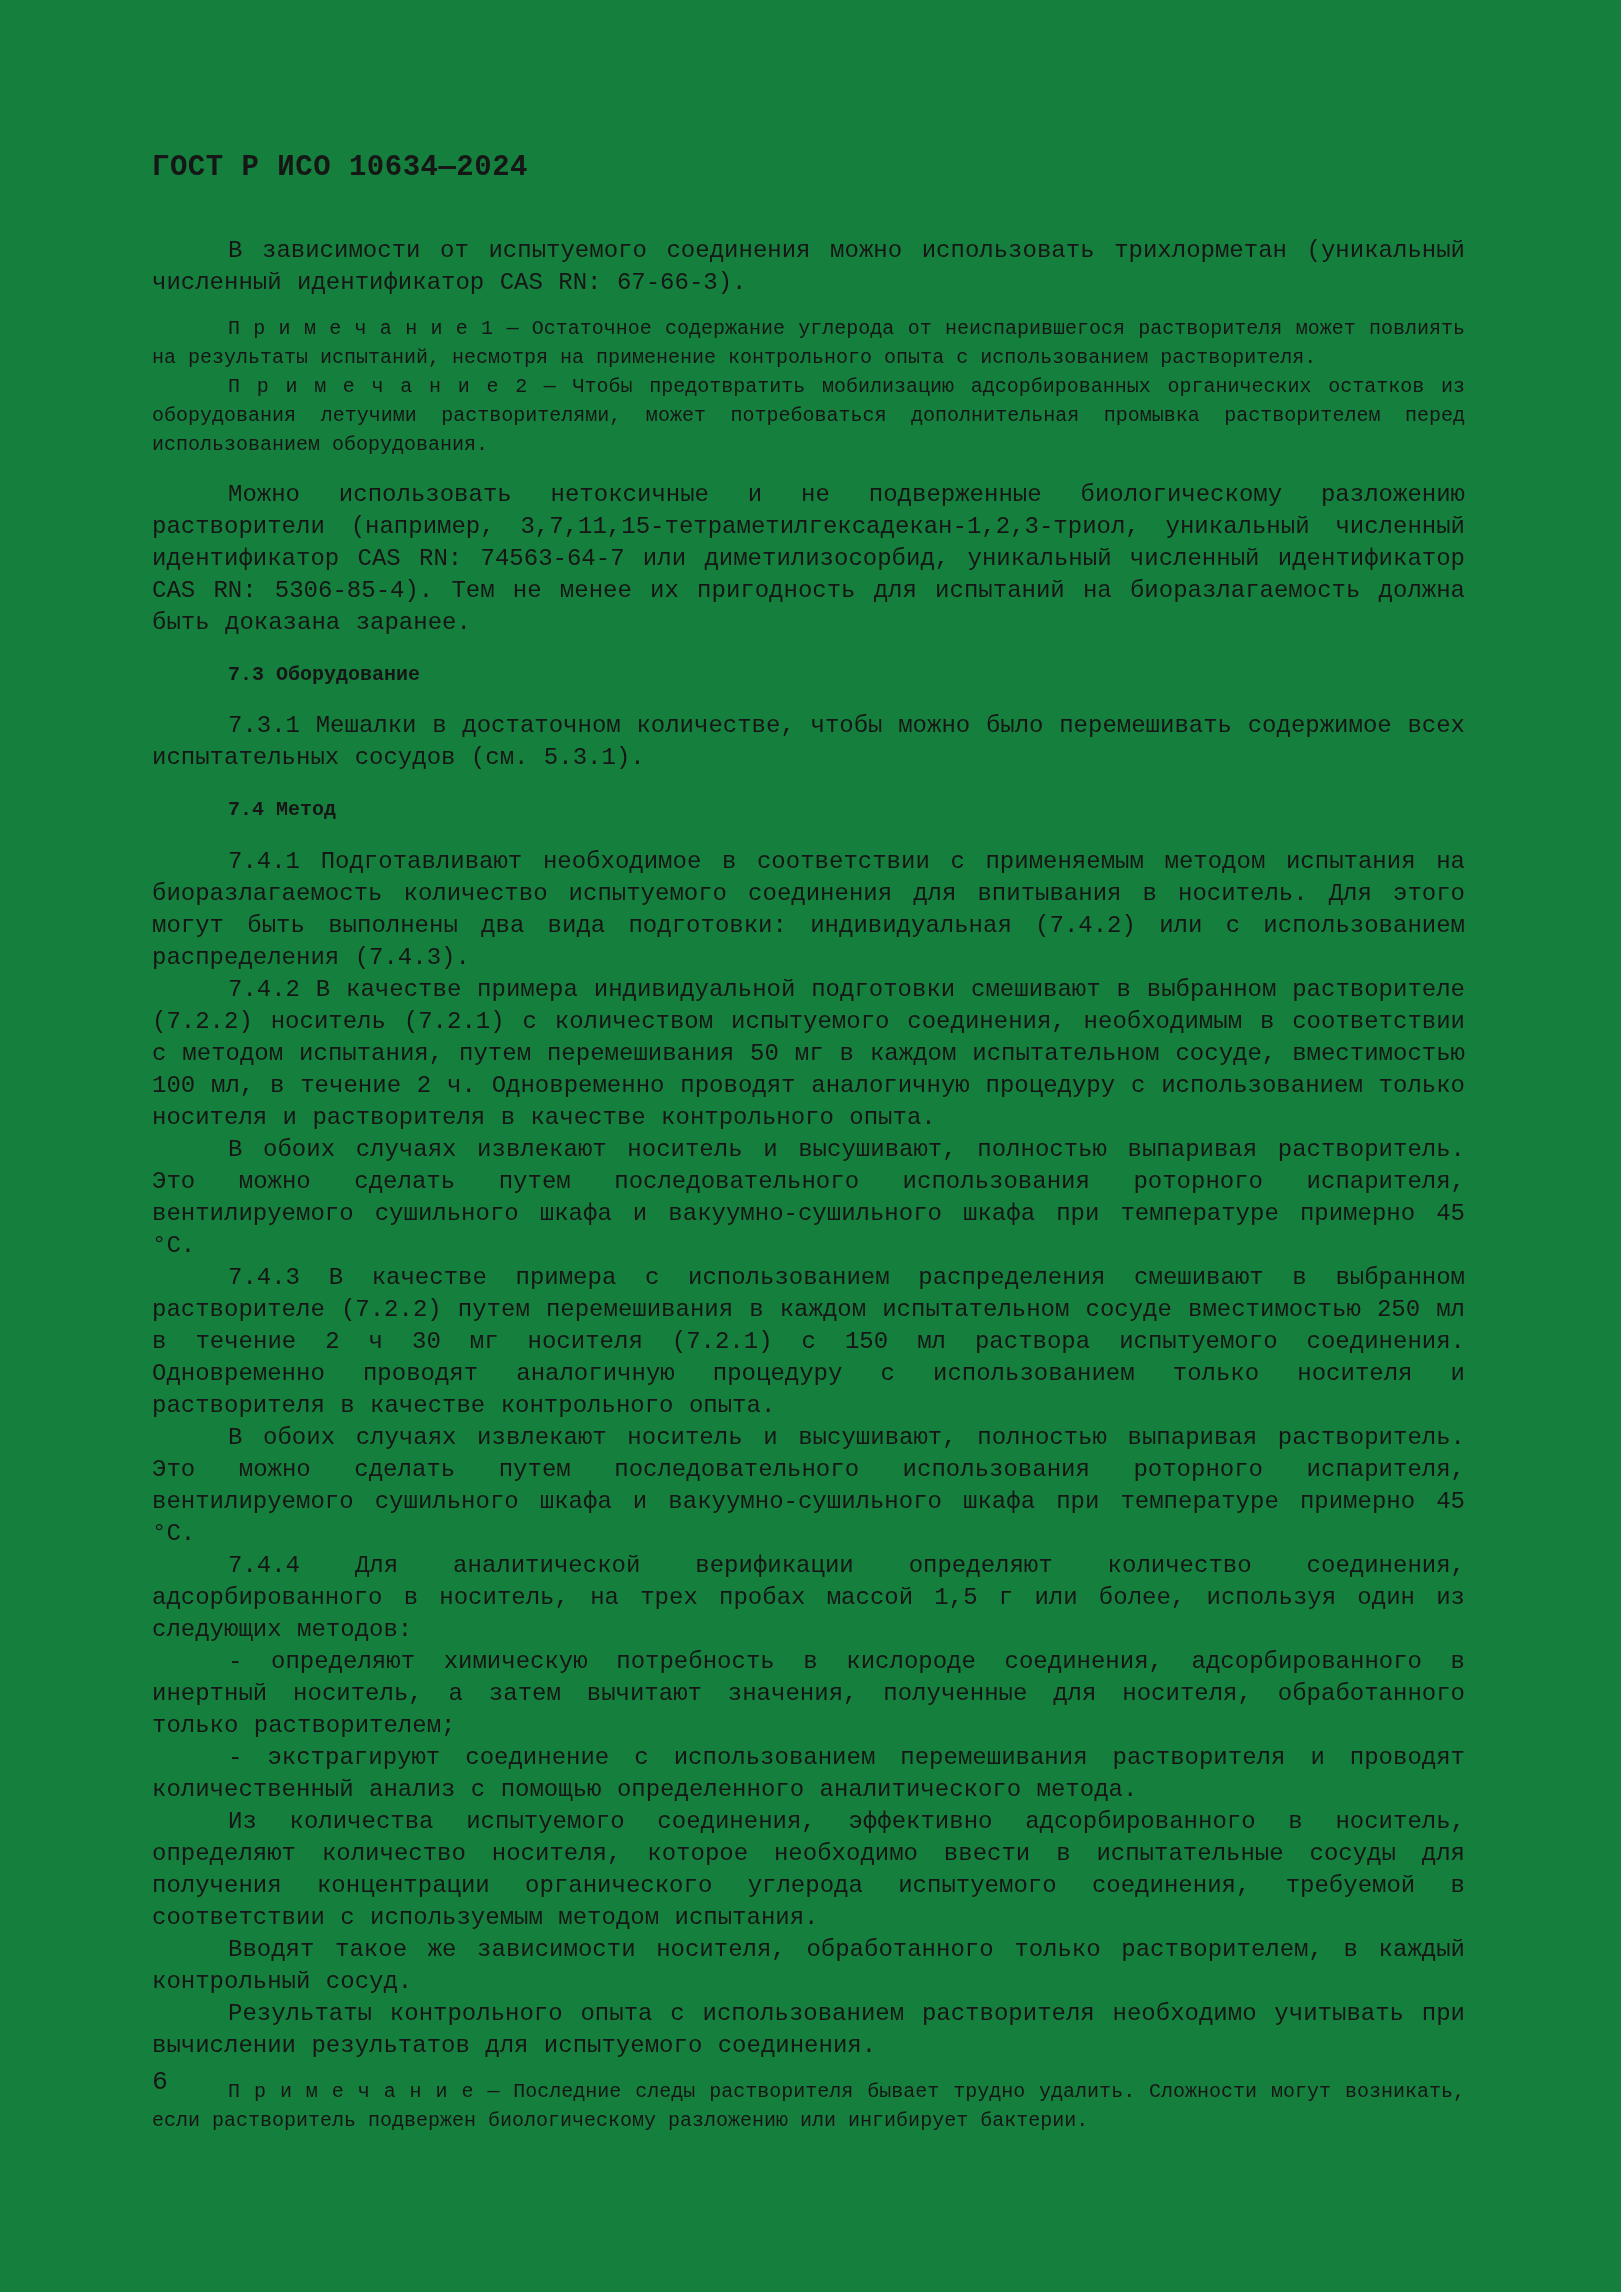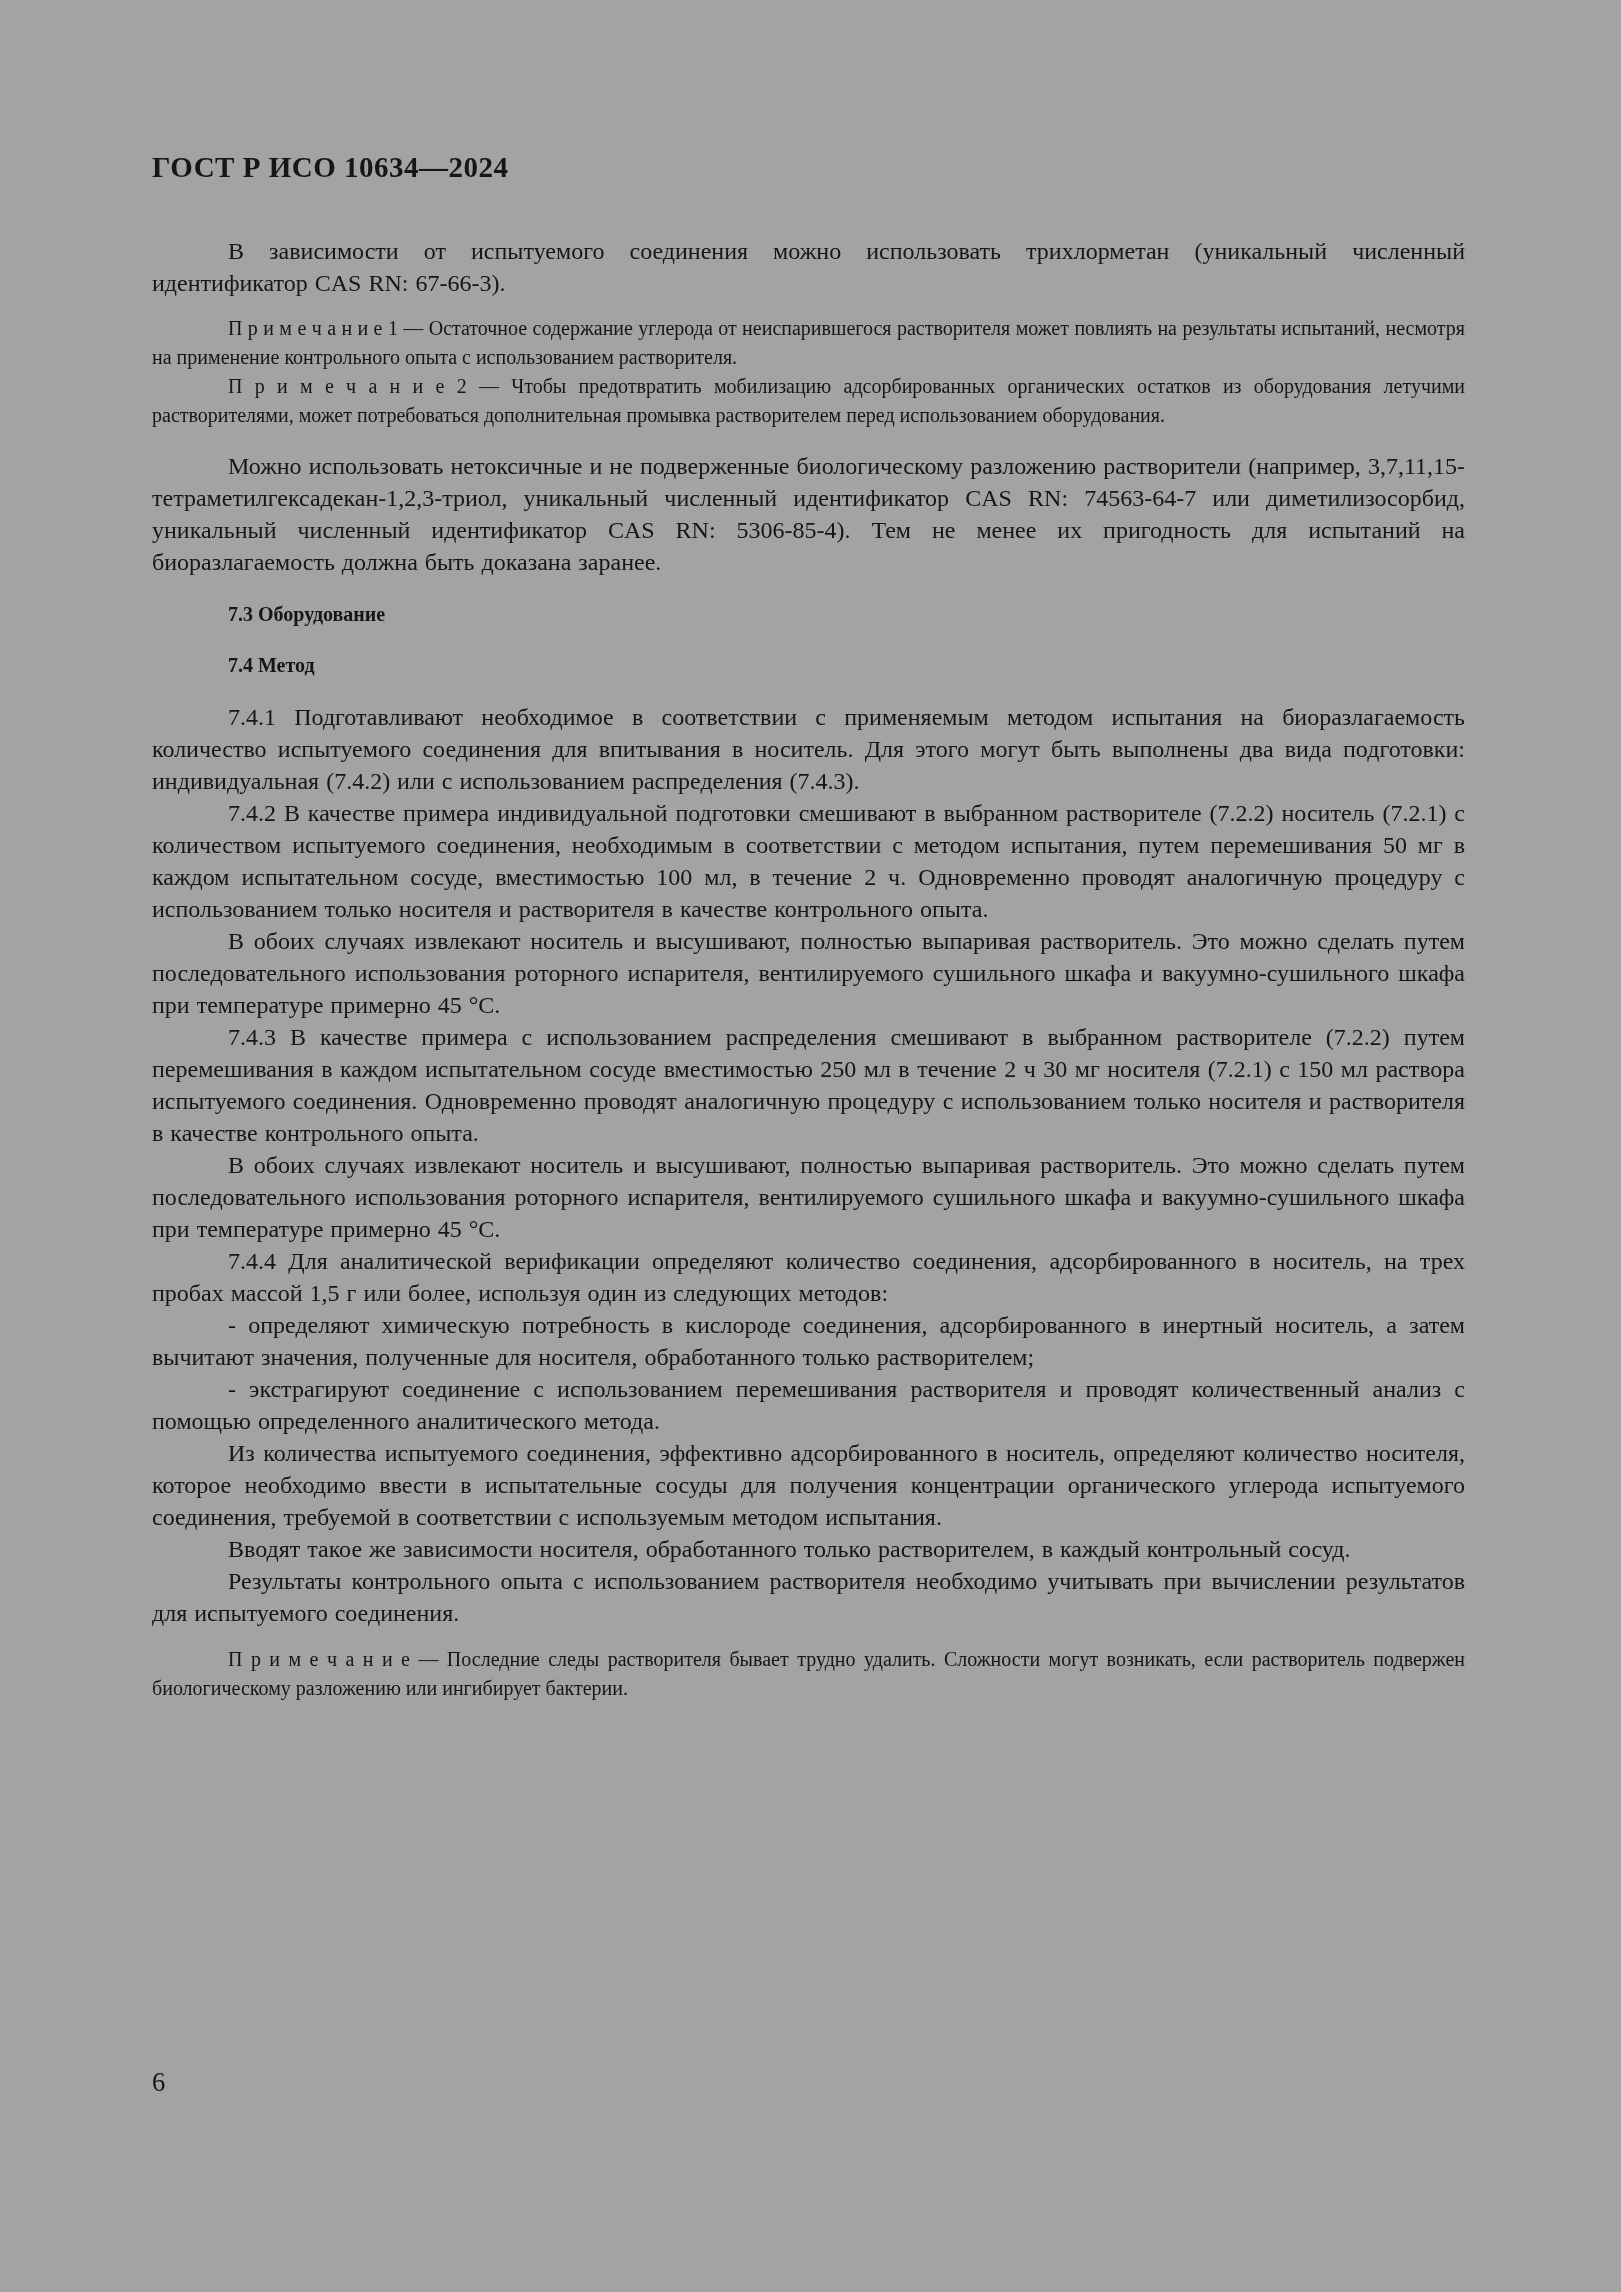--- a/index.html
+++ b/index.html
@@ -4,23 +4,23 @@
 <style>
   html, body {
     margin: 0;
     padding: 0;
     background: #ffffff;
   }
   .page {
     position: relative;
     width: 1621px;
     height: 2293px;
-    background: #a3a3a3;
+    background: #15803d;
     color: #161616;
-    font-family: Liberation Serif, serif;
+    font-family: Liberation Mono, monospace;
     overflow: hidden;
   }
   .content {
     position: absolute;
     left: 152px;
     top: 0;
     width: 1313px;
     padding-top: 153px;
   }
   .doc-header {
@@ -78,20 +78,21 @@
 
     <div class="note-block">
       <p class="note">П р и м е ч а н и е   1 — Остаточное содержание углерода от неиспарившегося растворителя может повлиять на результаты испытаний, несмотря на применение контрольного опыта с использованием растворителя.</p>
       <p class="note">П р и м е ч а н и е   2 — Чтобы предотвратить мобилизацию адсорбированных органических остатков из оборудования летучими растворителями, может потребоваться дополнительная промывка растворителем перед использованием оборудования.</p>
     </div>
 
     <p class="para">Можно использовать нетоксичные и не подверженные биологическому разложению растворители (например, 3,7,11,15-тетраметилгексадекан-1,2,3-триол, уникальный численный идентификатор CAS RN: 74563-64-7 или диметилизосорбид, уникальный численный идентификатор CAS RN: 5306-85-4). Тем не менее их пригодность для испытаний на биоразлагаемость должна быть доказана заранее.</p>
 
     <h2 class="heading">7.3 Оборудование</h2>
 
+    <p class="para">7.3.1 Мешалки в достаточном количестве, чтобы можно было перемешивать содержимое всех испытательных сосудов (см. 5.3.1).</p>
 
     <h2 class="heading">7.4 Метод</h2>
 
     <p class="para">7.4.1 Подготавливают необходимое в соответствии с применяемым методом испытания на биоразлагаемость количество испытуемого соединения для впитывания в носитель. Для этого могут быть выполнены два вида подготовки: индивидуальная (7.4.2) или с использованием распределения (7.4.3).</p>
     <p class="para">7.4.2 В качестве примера индивидуальной подготовки смешивают в выбранном растворителе (7.2.2) носитель (7.2.1) с количеством испытуемого соединения, необходимым в соответствии с методом испытания, путем перемешивания 50 мг в каждом испытательном сосуде, вместимостью 100 мл, в течение 2 ч. Одновременно проводят аналогичную процедуру с использованием только носителя и растворителя в качестве контрольного опыта.</p>
     <p class="para">В обоих случаях извлекают носитель и высушивают, полностью выпаривая растворитель. Это можно сделать путем последовательного использования роторного испарителя, вентилируемого сушильного шкафа и вакуумно-сушильного шкафа при температуре примерно 45 °С.</p>
     <p class="para">7.4.3 В качестве примера с использованием распределения смешивают в выбранном растворителе (7.2.2) путем перемешивания в каждом испытательном сосуде вместимостью 250 мл в течение 2 ч 30 мг носителя (7.2.1) с 150 мл раствора испытуемого соединения. Одновременно проводят аналогичную процедуру с использованием только носителя и растворителя в качестве контрольного опыта.</p>
     <p class="para">В обоих случаях извлекают носитель и высушивают, полностью выпаривая растворитель. Это можно сделать путем последовательного использования роторного испарителя, вентилируемого сушильного шкафа и вакуумно-сушильного шкафа при температуре примерно 45 °С.</p>
     <p class="para">7.4.4 Для аналитической верификации определяют количество соединения, адсорбированного в носитель, на трех пробах массой 1,5 г или более, используя один из следующих методов:</p>
     <p class="para">- определяют химическую потребность в кислороде соединения, адсорбированного в инертный носитель, а затем вычитают значения, полученные для носителя, обработанного только растворителем;</p>

